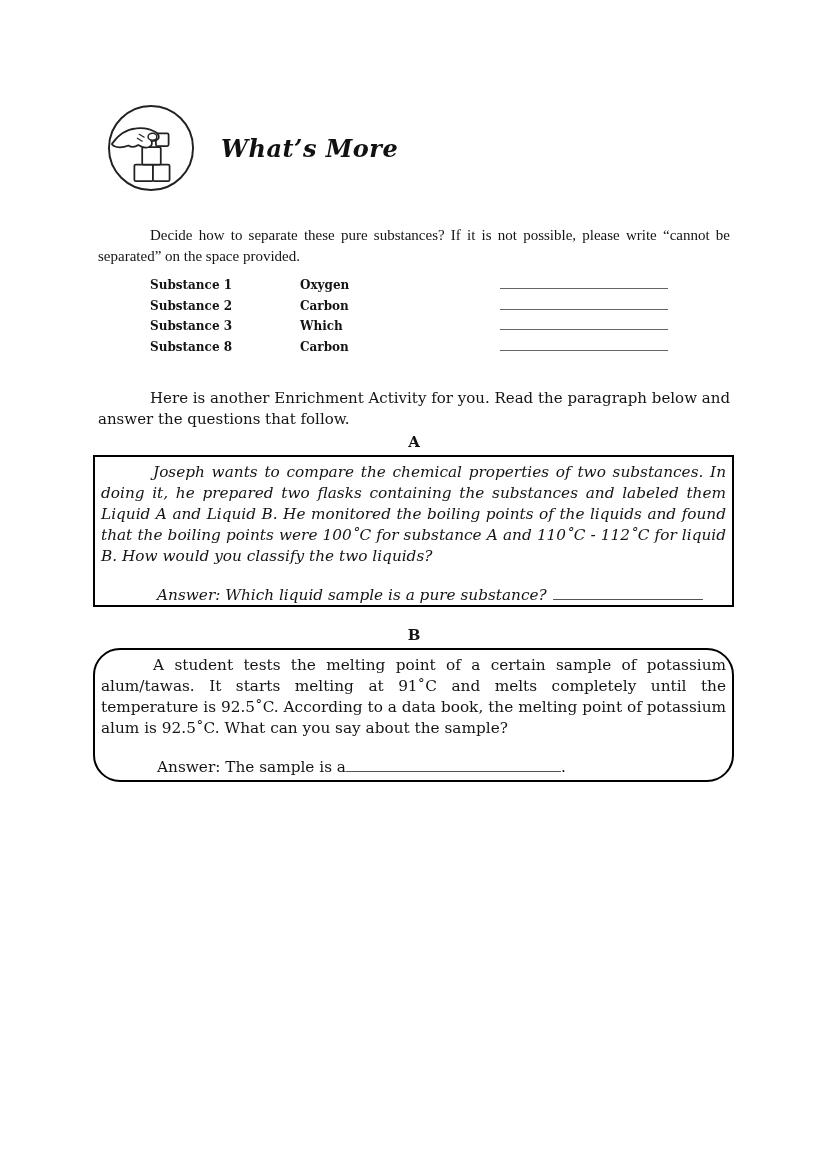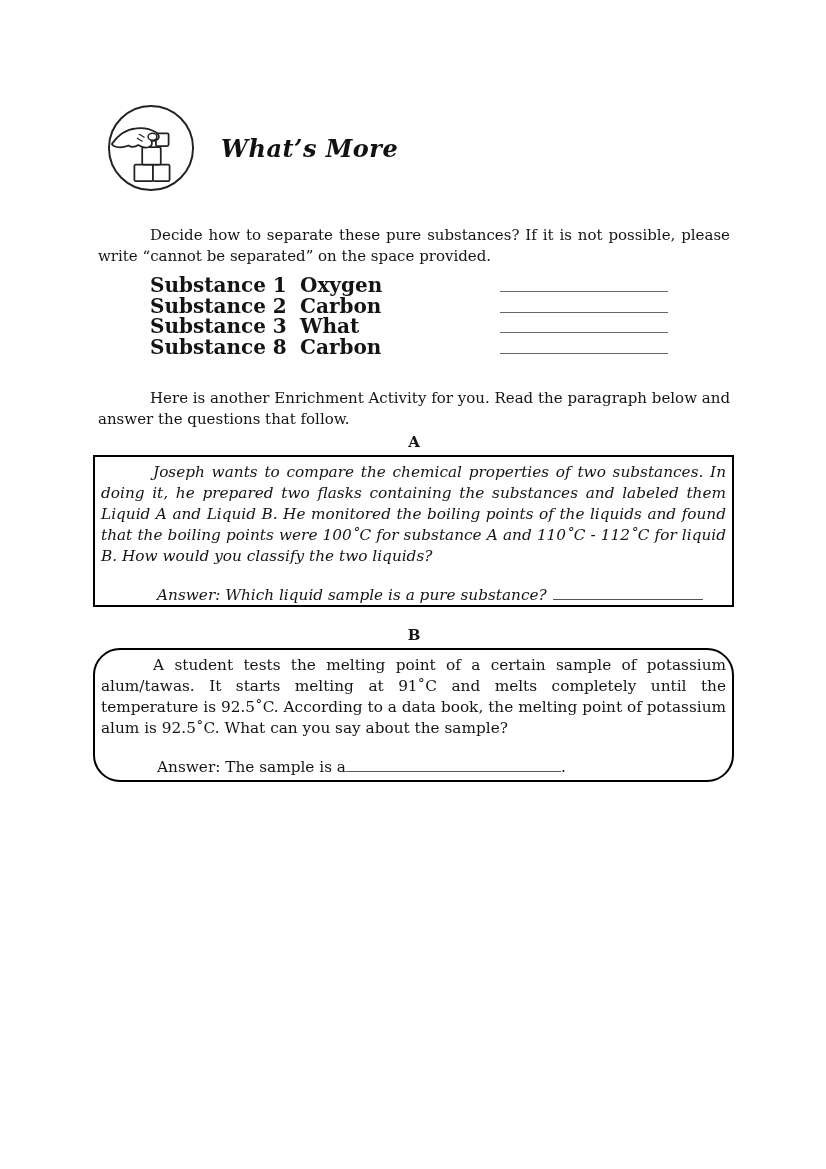--- a/index.html
+++ b/index.html
@@ -37,31 +37,31 @@
   .para {
     position: absolute;
     left: 98px;
     width: 632px;
     font-size: 15px;
     line-height: 21px;
     text-align: justify;
     text-indent: 52px;
     margin: 0;
   }
-  .intro-para { top: 225px; }
+  .intro-para { top: 225px; font-family: Liberation Serif, serif; }
   .enrich-para { top: 388px; }
 
   
   .substance-list {
     position: absolute;
     top: 273px;
     left: 150px;
     width: 520px;
     font-weight: bold;
-    font-size: 20px;
+    font-size: 12px;
   }
   .substance-row { display: flex; height: 20.6px; align-items: baseline; }
   .sub-label { width: 150px; }
   .sub-name  { width: 200px; }
   .sub-blank {
     width: 168px;
     height: 15px;
     border-bottom: 1.2px solid #666;
   }
 
@@ -166,21 +166,21 @@
       <span class="sub-name">Oxygen</span>
       <span class="sub-blank"></span>
     </div>
     <div class="substance-row">
       <span class="sub-label">Substance 2</span>
       <span class="sub-name">Carbon</span>
       <span class="sub-blank"></span>
     </div>
     <div class="substance-row">
       <span class="sub-label">Substance 3</span>
-      <span class="sub-name">What</span>
+      <span class="sub-name">Which</span>
       <span class="sub-blank"></span>
     </div>
     <div class="substance-row">
       <span class="sub-label">Substance 8</span>
       <span class="sub-name">Carbon</span>
       <span class="sub-blank"></span>
     </div>
   </div>
 
   <p class="para enrich-para">Here is another Enrichment Activity for you. Read the paragraph below and answer the questions that follow.</p>

